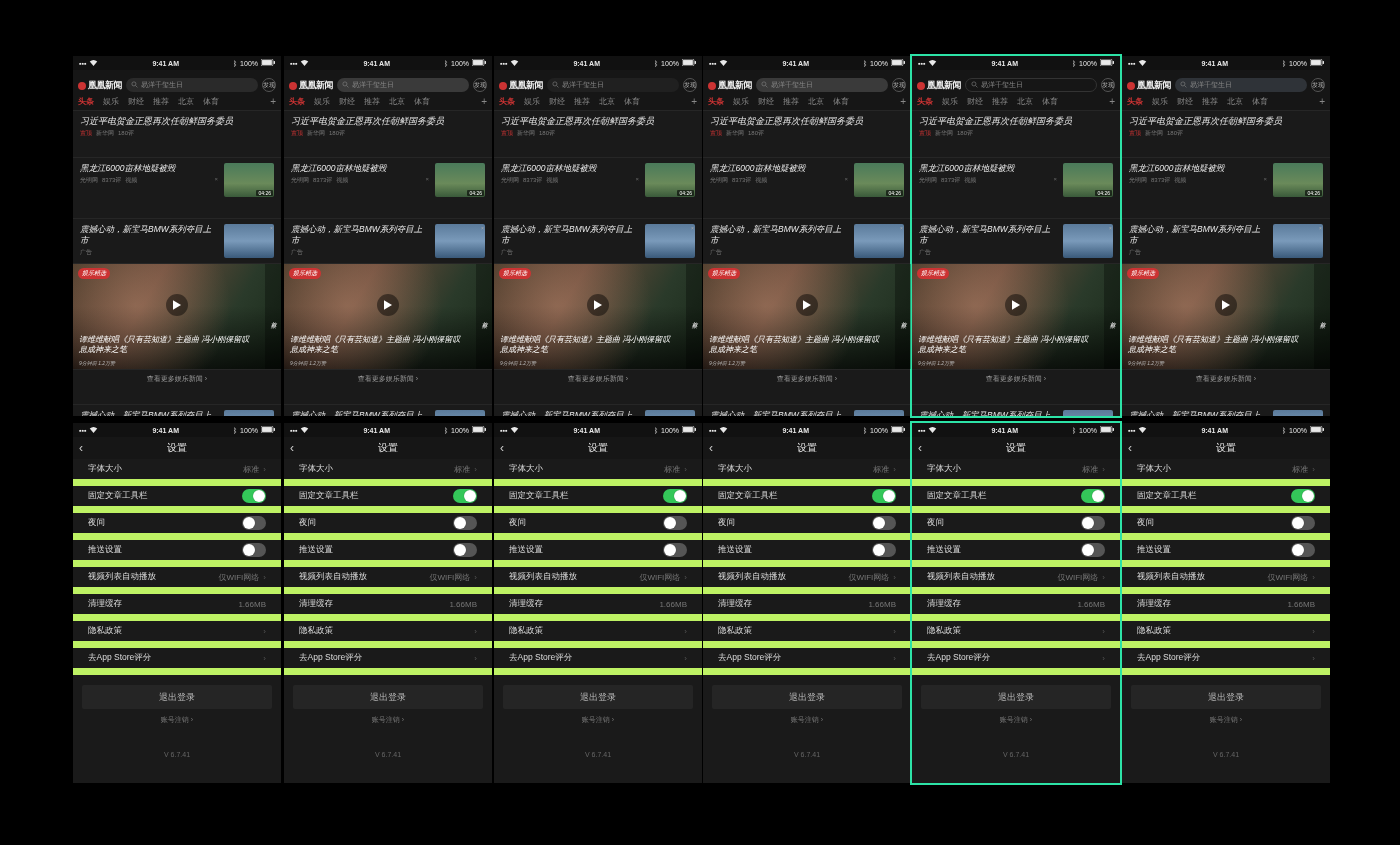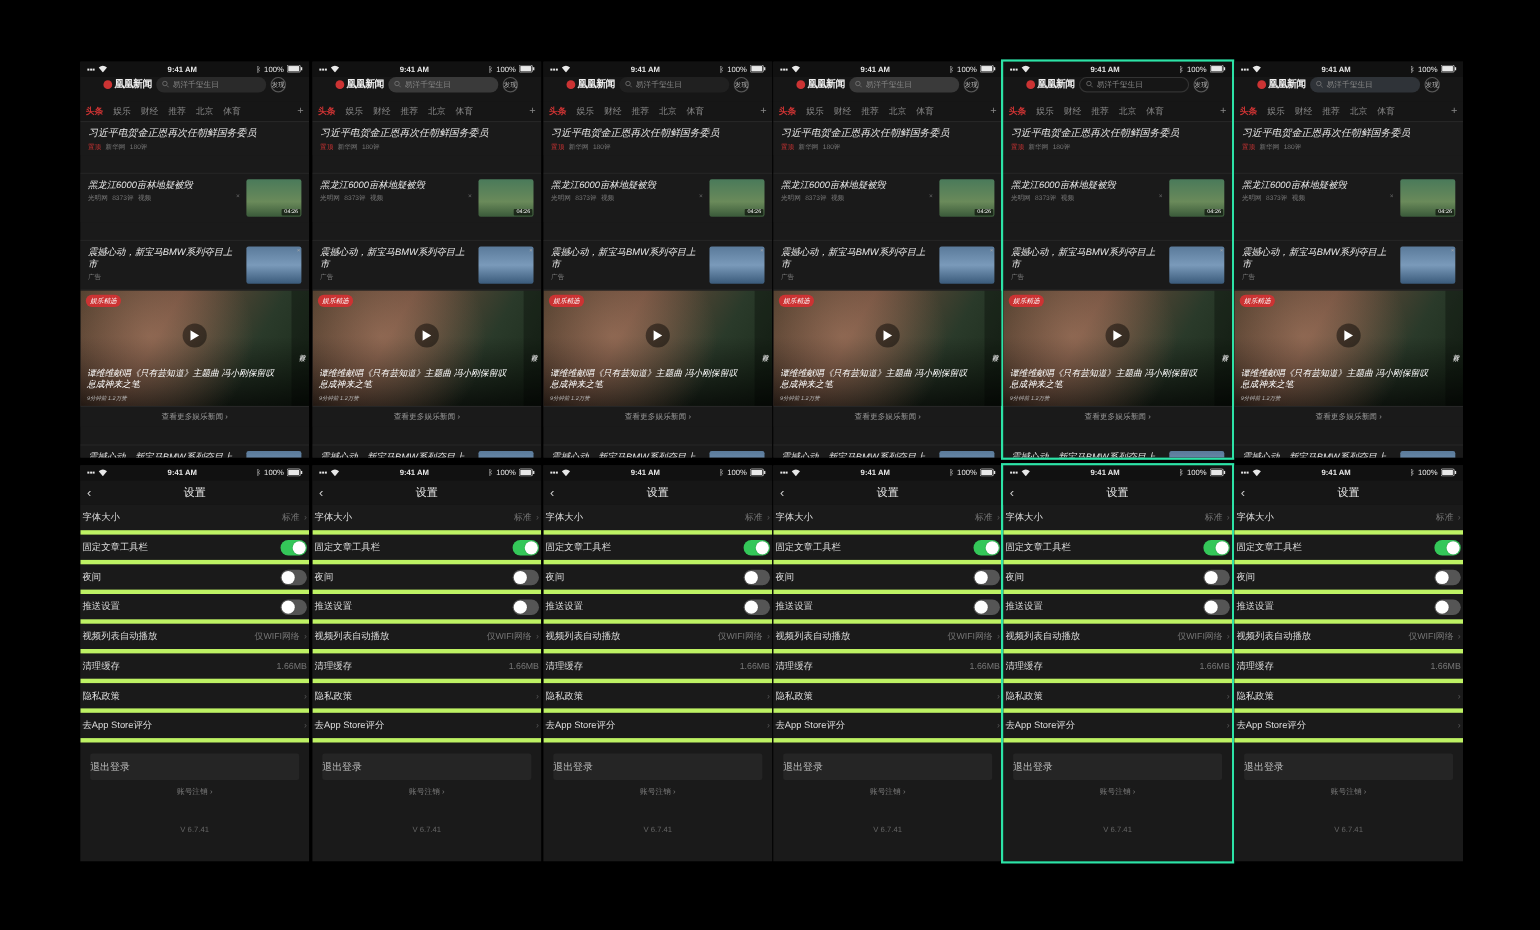--- a/index.html
+++ b/index.html
@@ -31,23 +31,23 @@
     align-items: center;
     font-size: 7px;
     padding: 0 6px;
     color: #e8e8e8;
   }
   .status-left, .status-right { display: flex; align-items: center; gap: 3px; }
   .status-center { flex: 1; text-align: center; font-weight: 600; }
 
   .feed-header {
     display: flex;
-    align-items: flex-start;
+    align-items: flex-end;
     height: 22px;
-    padding: 0 21px;
+    padding: 0 5px;
     background: #161616;
     gap: 4px;
   }
   .brand-logo { display: flex; align-items: center; gap: 2px; }
   .brand-dot { width: 8px; height: 8px; border-radius: 50%; background: #c33; }
   .brand-text { font-size: 9px; color: #eee; font-weight: 600; letter-spacing: -0.5px; }
   .search-pill {
     flex: 1;
     height: 14px;
     border-radius: 7px;
@@ -130,35 +130,35 @@
 
   
   .settings-nav {
     height:22px; display:flex; align-items:center; justify-content:center;
     position:relative; background:#161616; color:#e8e8e8; font-size:10px;
   }
   .back-chevron { position:absolute; left:6px; font-size:12px; color:#ccc; }
   .settings-list { background:#1a1a1a; }
   .row {
     display:flex; align-items:center; justify-content:space-between;
-    height:27px; padding:0 2px; border-bottom:4px solid #bef264;
+    height:27px; padding:0 15px; border-bottom:7px solid #bef264;
     font-size:8.5px; color:#ddd;
   }
   .row .right { display:flex; align-items:center; gap:4px; color:#777; font-size:8px; }
   .chev { color:#555; font-size:8px; }
   .toggle { width:24px; height:14px; border-radius:7px; position:relative; }
   .toggle .knob { position:absolute; top:1px; width:12px; height:12px; border-radius:50%; background:#fff; box-shadow:0 0 1px rgba(0,0,0,.4); }
   .toggle.on { background:#34c759; }
   .toggle.on .knob { right:1px; }
   .toggle.off { background:#555; }
   .toggle.off .knob { left:1px; }
 
   .logout-btn {
     margin:10px 9px 0; height:24px; background:#252525;
-    display:flex; align-items:center; 
+    display:flex; align-items:center; justify-content:center;
     font-size:9px; color:#bbb; border-radius:2px;
   }
   .deactivate { text-align:center; font-size:7px; color:#777; margin-top:6px; }
   .version { text-align:center; font-size:7px; color:#666; margin-top:26px; }
 
 </style>
 </head>
 <body>
 
 <div class="canvas" id="canvas">

